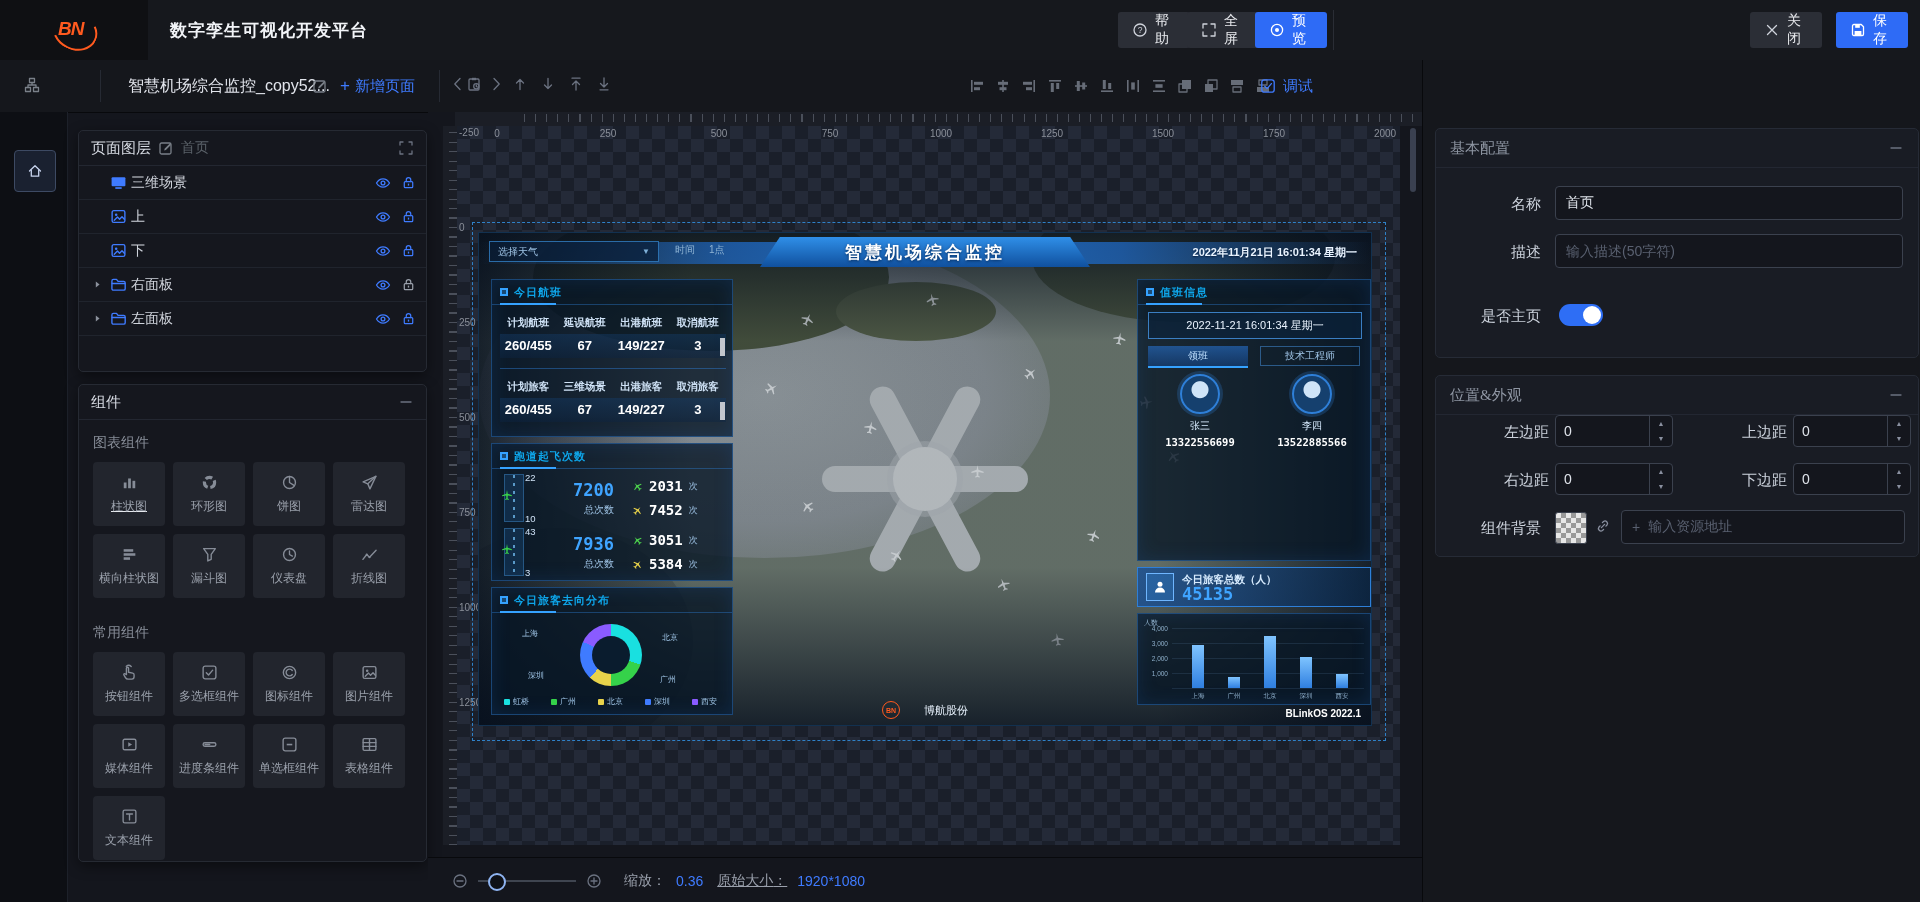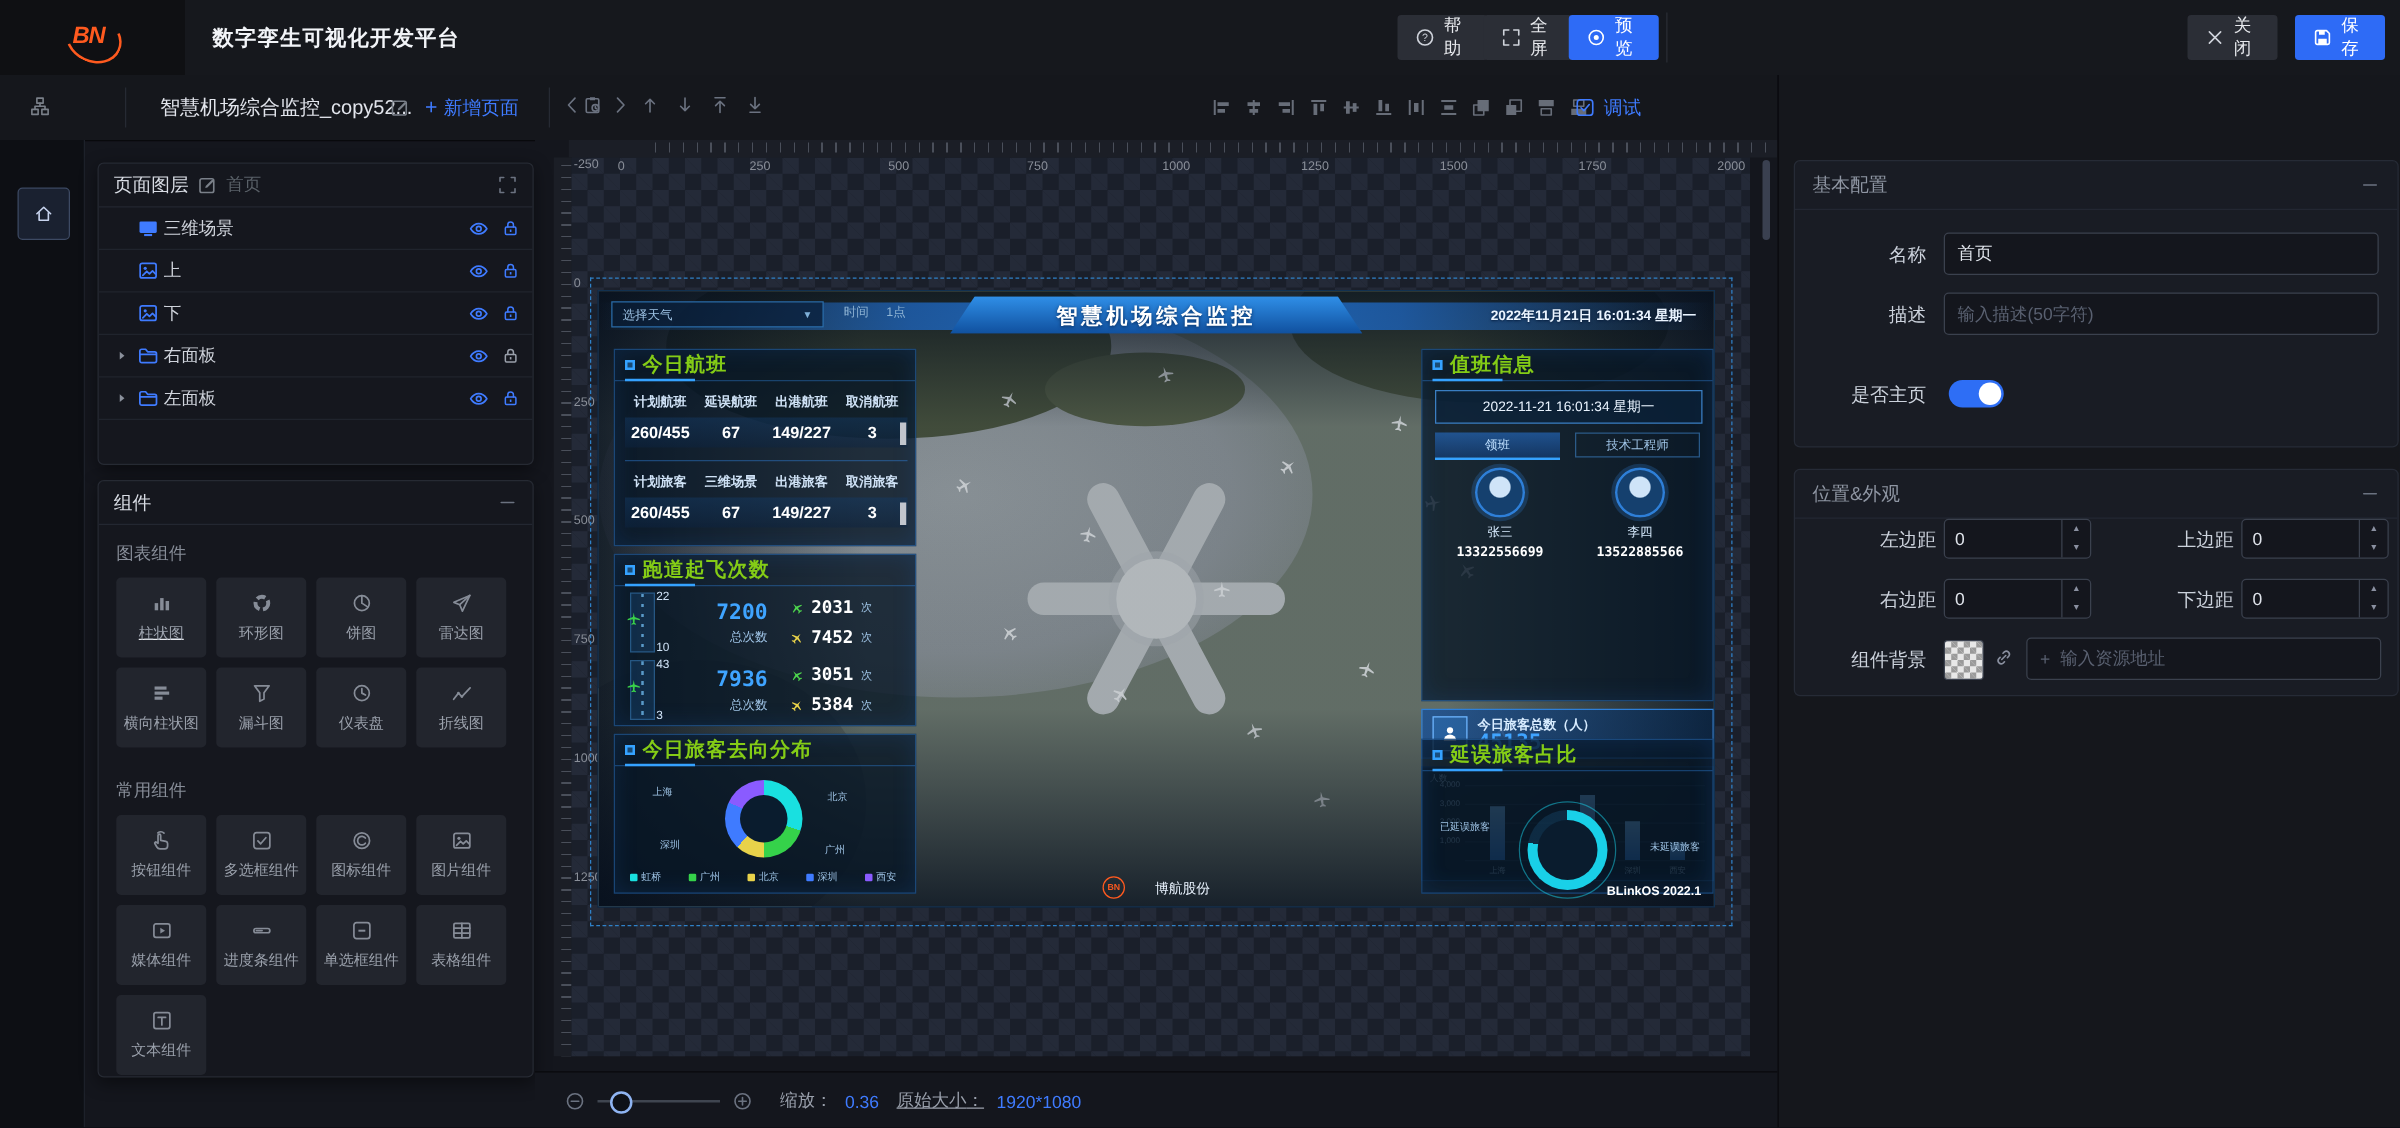--- a/index.html
+++ b/index.html
@@ -118,21 +118,21 @@
      display:flex;align-items:center;justify-content:center;font-size:17px;font-weight:bold;color:#fff;letter-spacing:3px;text-shadow:0 1px 3px rgba(0,30,70,.8);}
   #dh-date{position:absolute;right:14px;top:12px;font-size:11px;color:#eaf4ff;font-weight:bold;text-shadow:0 1px 2px rgba(0,20,50,.8);}
   #dh-weather{position:absolute;left:10px;top:8px;width:170px;height:21px;border:1px solid rgba(60,150,230,.65);background:rgba(8,28,52,.72);
      display:flex;align-items:center;padding:0 8px;box-sizing:border-box;font-size:10px;color:#9fc4e6;}
   #dh-weather .car{margin-left:auto;font-size:8px;color:#7fb0d8;}
   #dh-time{position:absolute;left:196px;top:10px;font-size:10px;color:#8fb4d4;display:flex;gap:14px;align-items:center;}
   
   .dp{position:absolute;background:rgba(7,22,38,.8);border:1px solid rgba(46,127,216,.45);box-shadow:inset 0 0 18px rgba(30,90,170,.22);box-sizing:border-box;}
   .dp-h{height:24px;display:flex;align-items:center;gap:6px;padding:0 8px;border-bottom:1px solid rgba(46,127,216,.4);}
   .dp-h .sq{width:8px;height:8px;border:2px solid #35a2ff;box-sizing:border-box;background:rgba(53,162,255,.35);}
-  .dp-h .tt{font-size:16px;font-weight:bold;color:#84cc16;letter-spacing:1px;}
+  .dp-h .tt{font-size:11px;font-weight:bold;color:#0ea5e9;letter-spacing:1px;}
   .dp-h::after{content:"";position:absolute;left:8px;margin-top:24px;width:56px;height:2px;background:#35a2ff;}
   .ftable{position:absolute;left:8px;width:226px;}
   .ftable .hr,.ftable .vr{display:flex;}
   .ftable .hr div{font-size:10.5px;font-weight:bold;color:#cfe2f6;}
   .ftable .vr div{font-size:13px;font-weight:bold;color:#fff;}
   .ftable .hr div,.ftable .vr div{width:25%;text-align:center;line-height:24px;}
   .ftable .vr{background:linear-gradient(180deg,rgba(20,60,105,.45),rgba(12,36,66,.45));position:relative;}
   .ftable .vr .sb{position:absolute;right:1px;top:4px;width:5px;height:18px;background:#c2c6cd;}
   .tdiv{position:absolute;left:8px;width:226px;height:1px;background:rgba(46,127,216,.45);}
   .rwrow{position:absolute;left:10px;width:222px;height:52px;display:flex;align-items:center;}
@@ -755,34 +755,20 @@
           <div class="bar" style="left: 90px; top: 63px; height: 11px;"></div>
           <div class="xlab" style="left: 96px; top: 78px;">广州</div>
           <div class="bar" style="left: 126px; top: 22px; height: 52px;"></div>
           <div class="xlab" style="left: 132px; top: 78px;">北京</div>
           <div class="bar" style="left: 162px; top: 43px; height: 31px;"></div>
           <div class="xlab" style="left: 168px; top: 78px;">深圳</div>
           <div class="bar" style="left: 198px; top: 60px; height: 14px;"></div>
           <div class="xlab" style="left: 204px; top: 78px;">西安</div>
         </div>
 
-      <div class="dp" style="left:658px;top:358px;width:234px;height:124px;">
-        <div class="dp-h">
-            <span class="sq"></span>
-          <span class="tt">延误旅客占比</span>
-          </div>
-        <div id="delay-ring">
-          <div class="outer"></div>
-          <div class="donut" id="delay-donut" style="inset: 0px; background: conic-gradient(rgb(25, 208, 232) 0deg, rgb(25, 208, 232) 78%, rgba(25, 80, 120, 0.35) 78%, rgba(25, 80, 120, 0.35) 100%);">
-              <div class="hole" style="inset:8px;"></div>
-            </div>
-        </div>
-        <div class="dlab" style="left:14px;top:64px;">已延误旅客</div>
-        <div class="dlab" style="right:10px;top:80px;">未延误旅客</div>
-      </div>
 
       <div id="dfoot">
         <span class="mini">BN</span>
         <span class="bt">博航股份</span>
       </div>
       <div id="dos">BLinkOS 2022.1</div>
     </div>
   </div>
 
   <div id="layers-panel" class="panel abs">
@@ -1138,21 +1124,21 @@
     </div>
     <div class="flab" style="left:8px;top:135px;">名称</div>
     <input class="finput" style="left: 132px; top: 126px; width: 348px;" value="首页">
     <div class="flab" style="left:8px;top:183px;">描述</div>
     <input class="finput" style="left: 132px; top: 174px; width: 348px;" placeholder="输入描述(50字符)">
     <div class="flab" style="left:8px;top:247px;">是否主页</div>
     <div class="toggle" style="left:136px;top:244px;">
         <div class="knob"></div>
       </div>
 
-    <div class="card" style="top:315px;height:182px;">
+    <div class="card" style="top:315px;height:182px;font-family:Liberation Serif, serif;">
       <div class="ch">
           <span>位置&amp;外观</span>
         <span class="ic right">
             <svg width="16" height="16" viewBox="0 0 16 16">
               <path d="M3 8h10" fill="none" stroke="currentColor" stroke-width="1.3" stroke-linecap="round" stroke-linejoin="round"></path>
             </svg>
           </span>
         </div>
     </div>
     <div id="margin-rows"></div>

